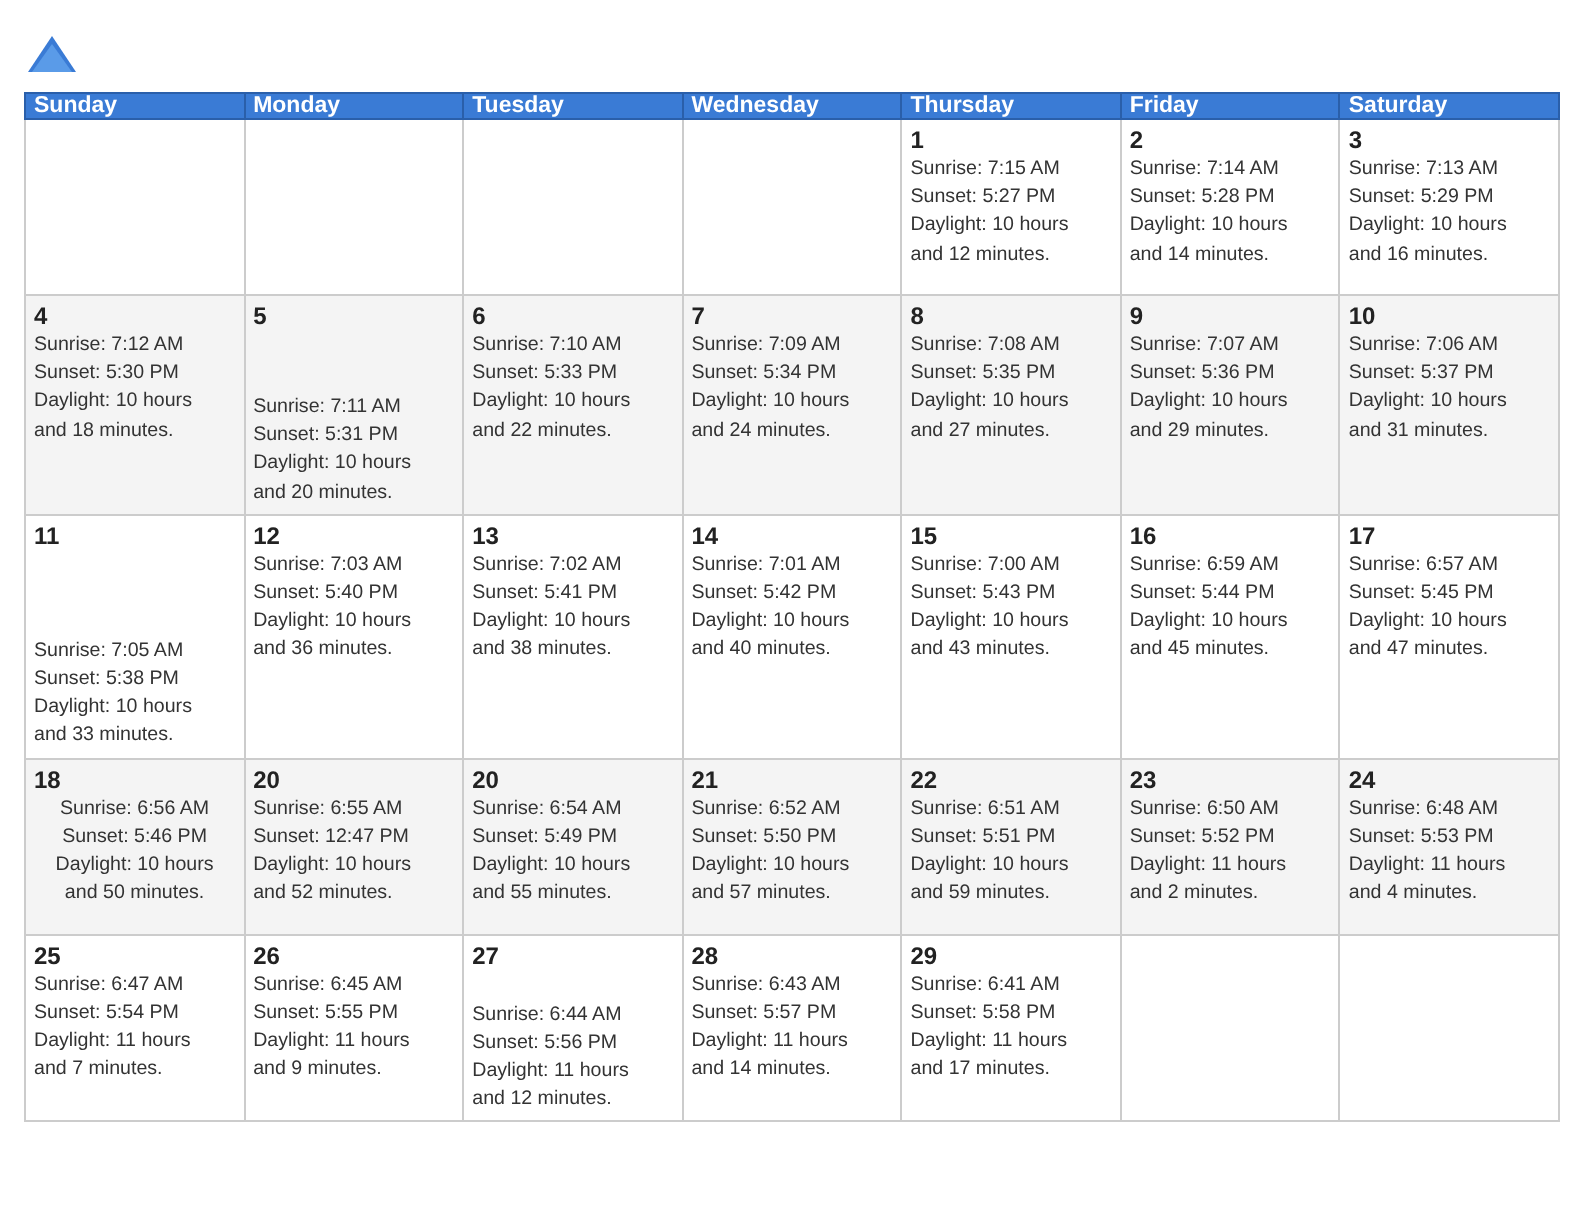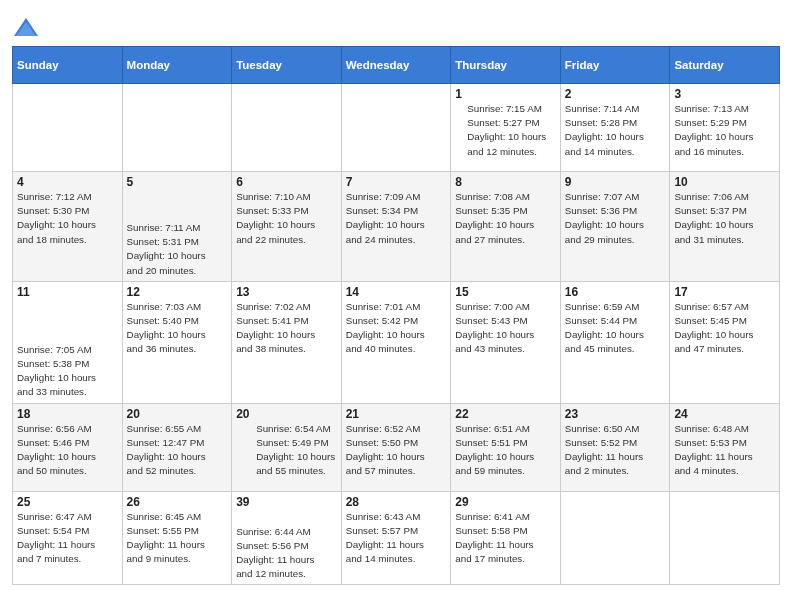--- a/index.html
+++ b/index.html
@@ -61,21 +61,21 @@
     .calendar-table {
       width: 100%;
       border-collapse: collapse;
       table-layout: fixed;
     }
     .calendar-table th {
       background: #3a7bd5;
       color: #fff;
       font-size: 11.5px;
       font-weight: bold;
-      padding: 12px 4px;
+      padding: 0 4px;
       border: 1px solid #2a5faa;
       text-align: left;
     }
     .calendar-table td {
       border: 1px solid #ccc;
       vertical-align: top;
       padding: 3px 4px;
       height: 88px;
       background: #fff;
     }
@@ -134,21 +134,21 @@
         </tr>
     </thead>
     <tbody id="calendar-body">
     <tr>
           <td class="empty-cell"></td>
           <td class="empty-cell"></td>
           <td class="empty-cell"></td>
           <td class="empty-cell"></td>
           <td>
             <div class="cell-date">1</div>
-            <div class="cell-info" style="white-space: pre-line; margin-left: 12px;">Sunrise: 7:15 AM
+            <div class="cell-info" style="white-space: pre-line;">Sunrise: 7:15 AM
 Sunset: 5:27 PM
 Daylight: 10 hours
 and 12 minutes.</div>
           </td>
           <td>
             <div class="cell-date">2</div>
             <div class="cell-info" style="white-space: pre-line;">Sunrise: 7:14 AM
 Sunset: 5:28 PM
 Daylight: 10 hours
 and 14 minutes.</div>
@@ -259,35 +259,35 @@
             <div class="cell-date">17</div>
             <div class="cell-info" style="white-space: pre-line;">Sunrise: 6:57 AM
 Sunset: 5:45 PM
 Daylight: 10 hours
 and 47 minutes.</div>
           </td>
         </tr>
         <tr class="row-shade">
           <td>
             <div class="cell-date">18</div>
-            <div class="cell-info" style="white-space: pre-line;">Sunrise: 6:56 AM
+            <div class="cell-info" style="white-space: pre-line; text-align: center;">Sunrise: 6:56 AM
 Sunset: 5:46 PM
 Daylight: 10 hours
 and 50 minutes.</div>
           </td>
           <td>
             <div class="cell-date">20</div>
             <div class="cell-info" style="white-space: pre-line;">Sunrise: 6:55 AM
 Sunset: 12:47 PM
 Daylight: 10 hours
 and 52 minutes.</div>
           </td>
           <td>
             <div class="cell-date">20</div>
-            <div class="cell-info" style="white-space: pre-line; margin-left: 20px;">Sunrise: 6:54 AM
+            <div class="cell-info" style="white-space: pre-line;">Sunrise: 6:54 AM
 Sunset: 5:49 PM
 Daylight: 10 hours
 and 55 minutes.</div>
           </td>
           <td>
             <div class="cell-date">21</div>
             <div class="cell-info" style="white-space: pre-line;">Sunrise: 6:52 AM
 Sunset: 5:50 PM
 Daylight: 10 hours
 and 57 minutes.</div>
@@ -323,21 +323,21 @@
 and 7 minutes.</div>
           </td>
           <td>
             <div class="cell-date">26</div>
             <div class="cell-info" style="white-space: pre-line;">Sunrise: 6:45 AM
 Sunset: 5:55 PM
 Daylight: 11 hours
 and 9 minutes.</div>
           </td>
           <td>
-            <div class="cell-date">39</div>
+            <div class="cell-date">27</div>
             <div class="cell-info" style="white-space: pre-line; margin-top: 16px;">Sunrise: 6:44 AM
 Sunset: 5:56 PM
 Daylight: 11 hours
 and 12 minutes.</div>
           </td>
           <td>
             <div class="cell-date">28</div>
             <div class="cell-info" style="white-space: pre-line;">Sunrise: 6:43 AM
 Sunset: 5:57 PM
 Daylight: 11 hours

